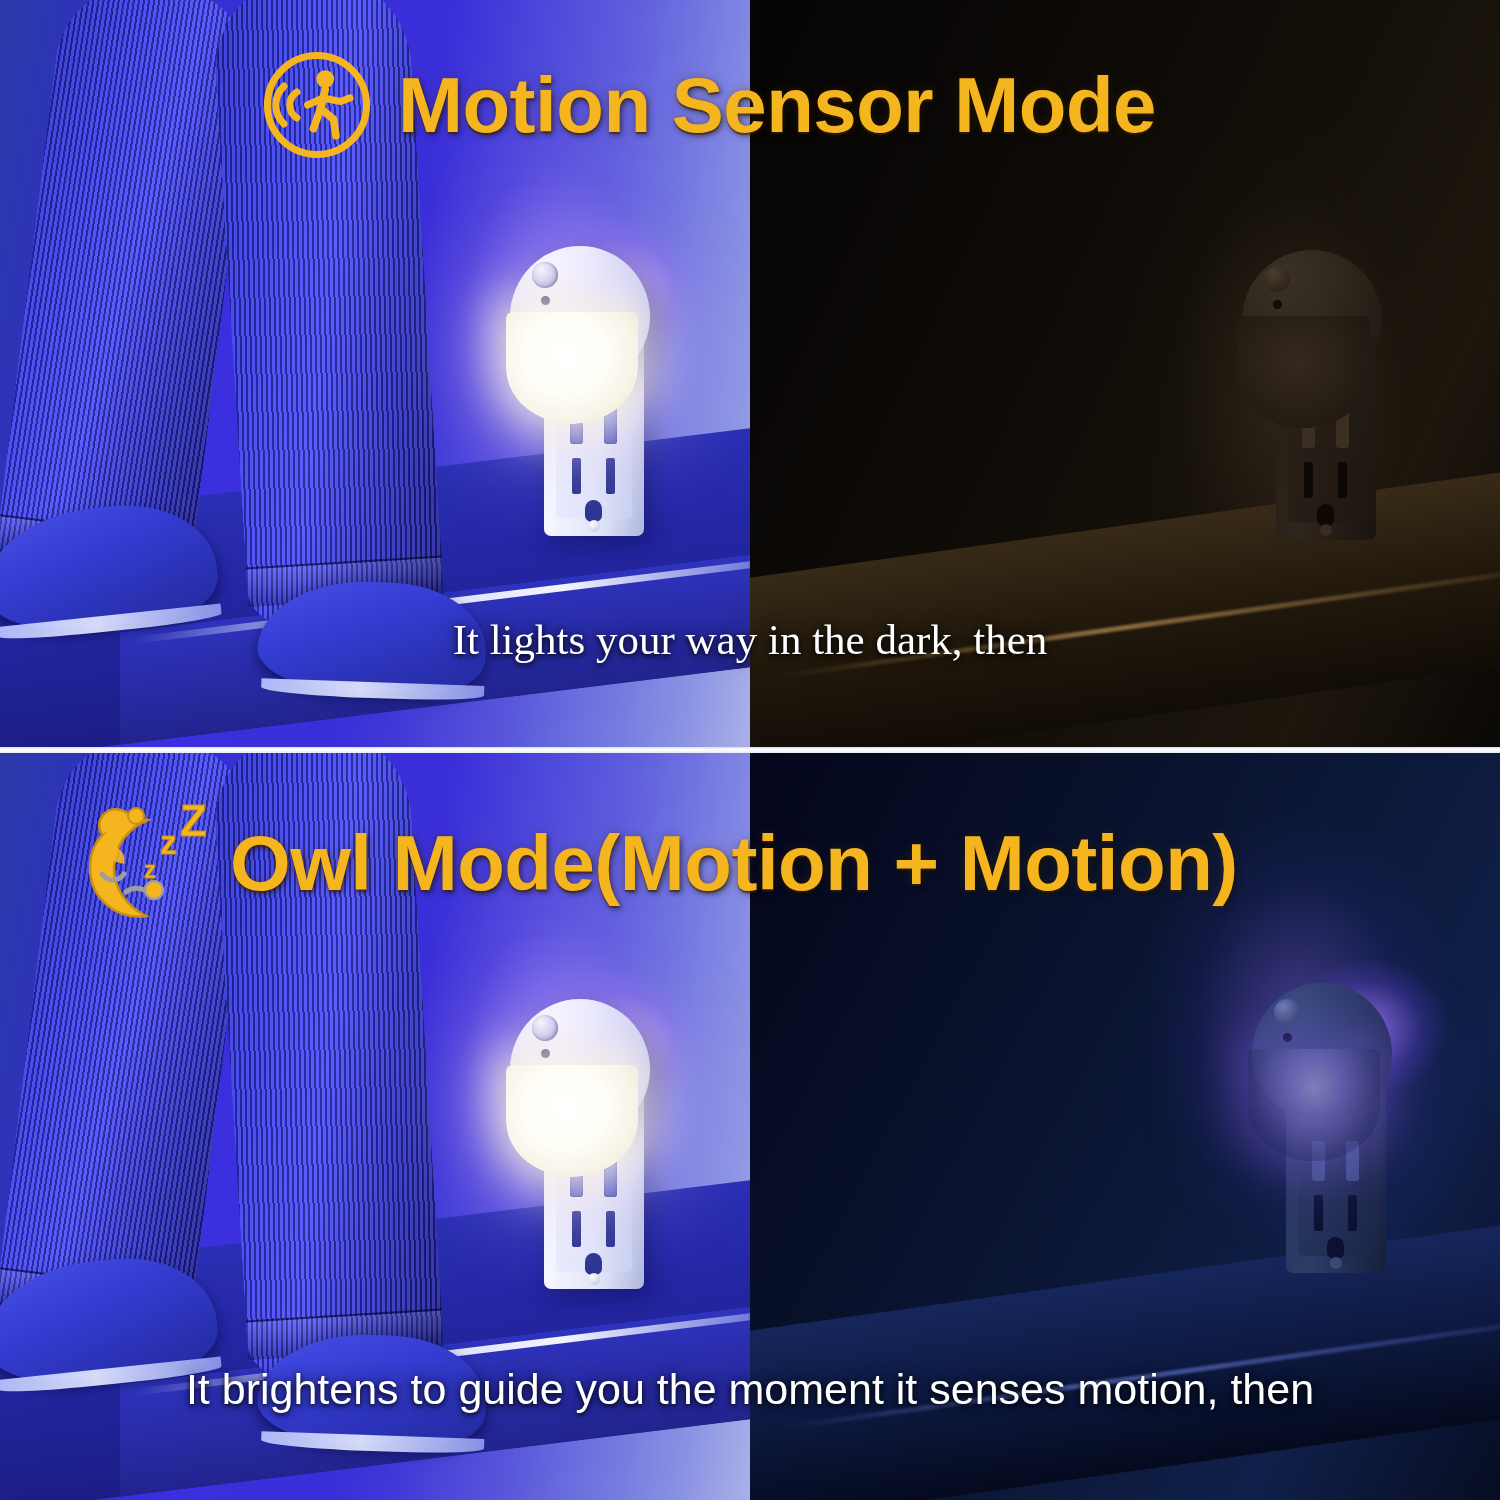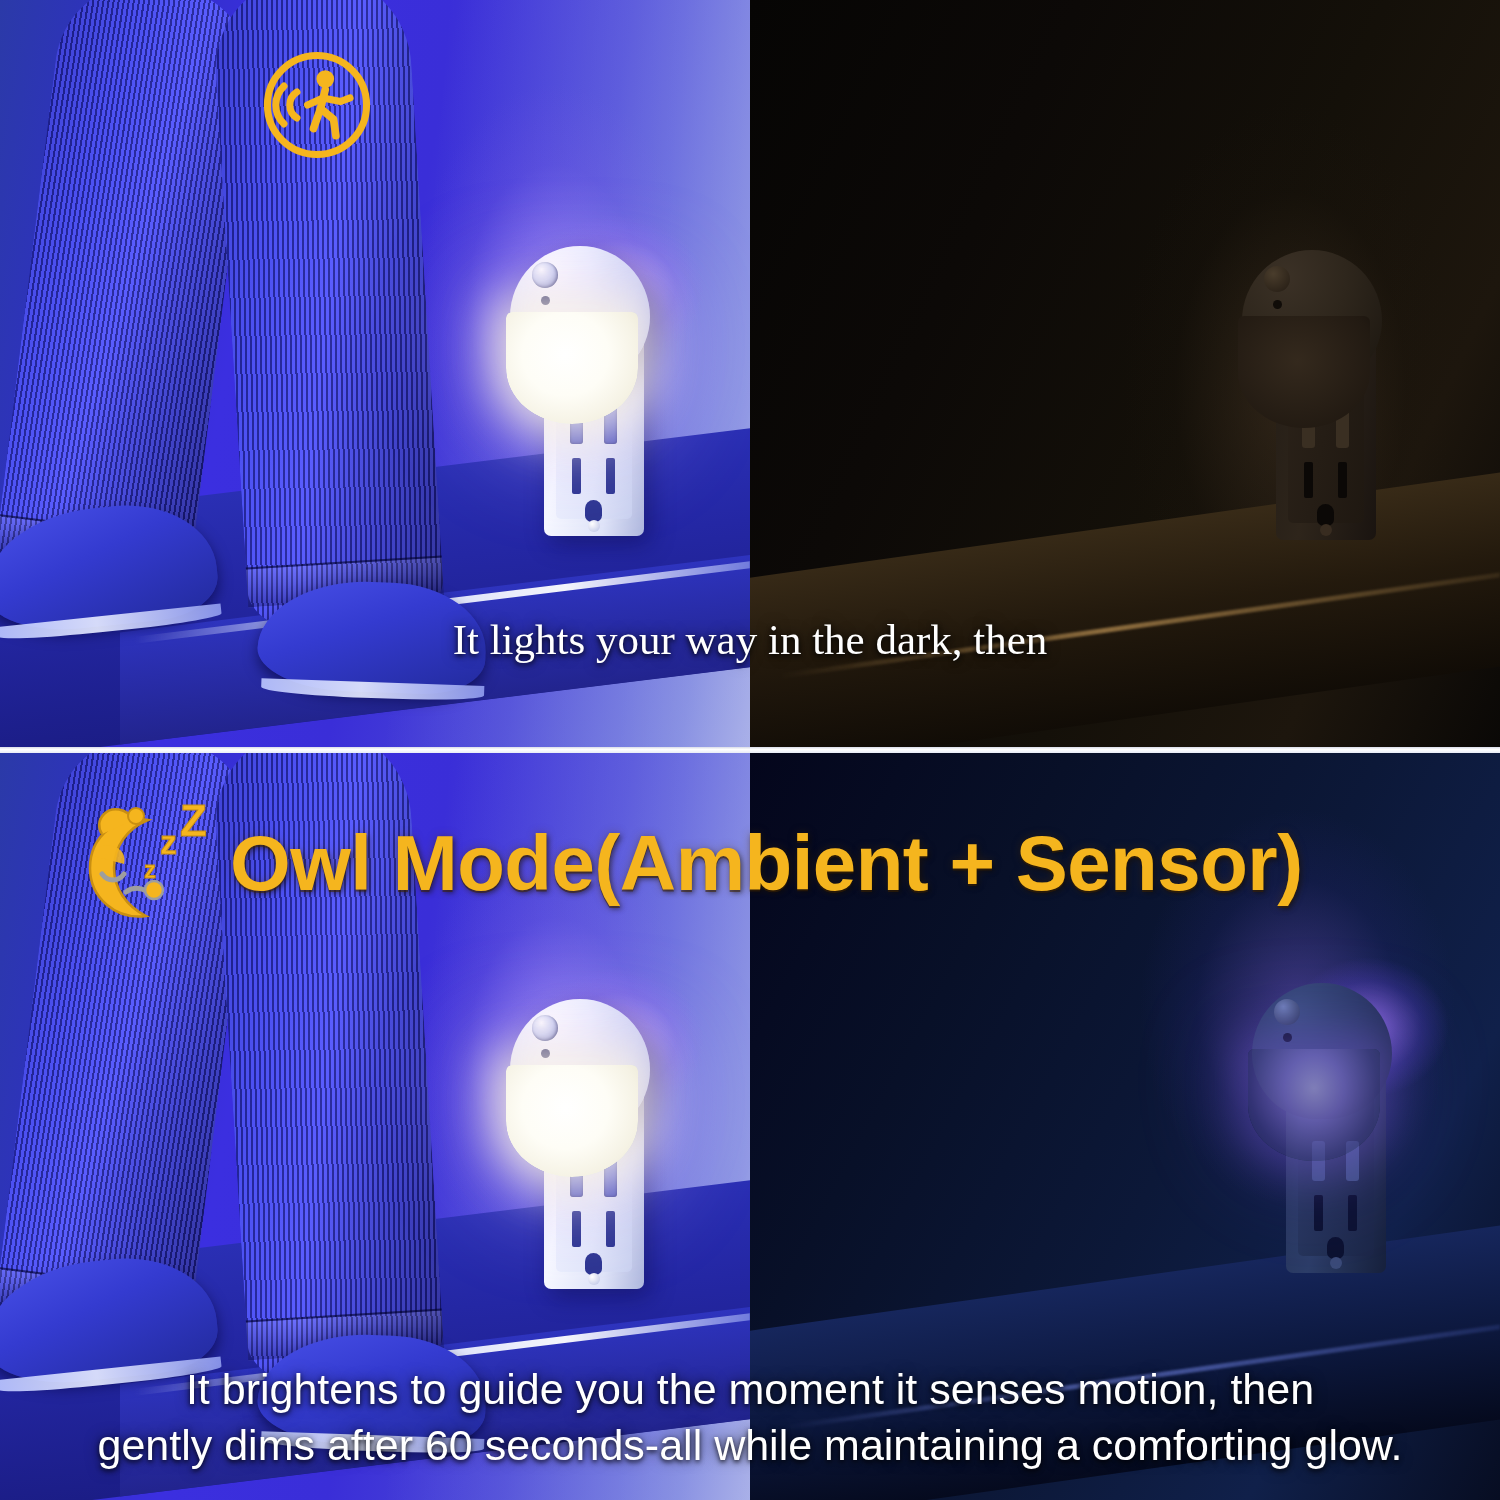--- a/index.html
+++ b/index.html
@@ -226,20 +226,21 @@
         <circle cx="50" cy="50" r="42" fill="none" stroke="#F5B51E" stroke-width="6"></circle>
         <path d="M22 34 A22 22 0 0 0 22 66" fill="none" stroke="#F5B51E" stroke-width="6" stroke-linecap="round"></path>
         <path d="M33 39 A13 13 0 0 0 33 61" fill="none" stroke="#F5B51E" stroke-width="6" stroke-linecap="round"></path>
         <circle cx="57" cy="28" r="7.5" fill="#F5B51E"></circle>
         <path d="M57 37 L53 53 L47 70" fill="none" stroke="#F5B51E" stroke-width="6.5" stroke-linecap="round" stroke-linejoin="round"></path>
         <path d="M53 53 L64 62 L66 76" fill="none" stroke="#F5B51E" stroke-width="6.5" stroke-linecap="round" stroke-linejoin="round"></path>
         <path d="M55 44 L42 50" fill="none" stroke="#F5B51E" stroke-width="6" stroke-linecap="round"></path>
         <path d="M55 44 L70 47 L78 44" fill="none" stroke="#F5B51E" stroke-width="6" stroke-linecap="round" stroke-linejoin="round"></path>
       </svg>
     </span>
+    <span class="titleText t-motion">Motion Sensor Mode</span>
   </div>
 
   <div class="caption cap-top">
     <span class="ln">It lights your way in the dark, then</span>
   </div>
 
   <div class="hdivider"></div>
 
   <div class="panel half-bot col-l">
     <div class="bgTL"></div>
@@ -313,21 +314,20 @@
         <circle cx="68" cy="16" r="8" fill="#F5B51E" stroke="#C98F12" stroke-width="2"></circle>
         <path d="M26 56 C26 48 34 44 44 46 C54 48 58 56 56 64" fill="#F5B51E" opacity=".9"></path>
         <path d="M34 74 C40 82 50 82 56 74" fill="none" stroke="#9E9E9E" stroke-width="5" stroke-linecap="round"></path>
         <path d="M58 92 C66 86 76 88 82 94" fill="none" stroke="#9E9E9E" stroke-width="5" stroke-linecap="round"></path>
         <circle cx="86" cy="90" r="9" fill="#F5B51E" stroke="#9E9E9E" stroke-width="2.5"></circle>
         <text x="76" y="78" font-family="Liberation Sans, sans-serif" font-size="24" font-weight="700" fill="#F5B51E" stroke="#C98F12" stroke-width="1">z</text>
         <text x="92" y="54" font-family="Liberation Sans, sans-serif" font-size="34" font-weight="700" fill="#F5B51E" stroke="#C98F12" stroke-width="1">z</text>
         <text x="112" y="36" font-family="Liberation Sans, sans-serif" font-size="44" font-weight="700" fill="#F5B51E" stroke="#C98F12" stroke-width="1">Z</text>
       </svg>
     </span>
-    <span class="titleText t-owl">Owl Mode(Ambient + Sensor)</span>
+    <span class="titleText t-owl">Owl Mode(Motion + Motion)</span>
   </div>
 
   <div class="caption cap-bot">
     <span class="ln">It brightens to guide you the moment it senses motion, then</span>
-    <span class="ln">gently dims after 60 seconds-all while maintaining a comforting glow.</span>
   </div>
 
 </div>
 
 </body></html>

